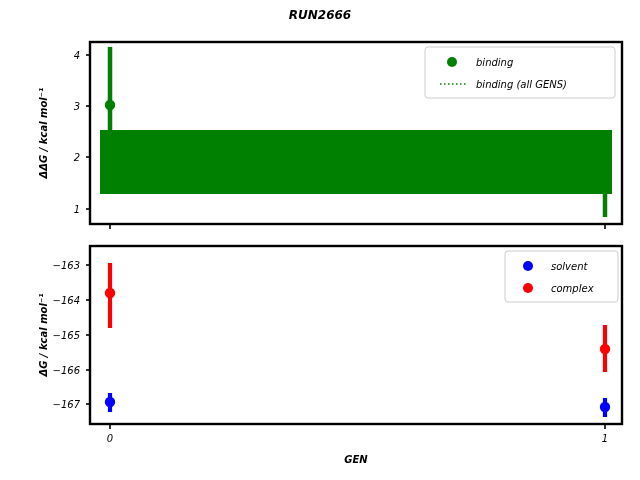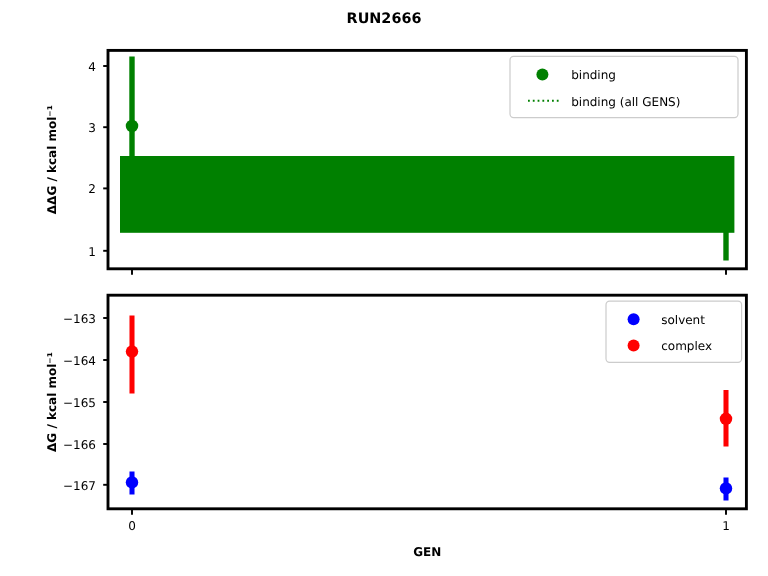--- a/index.html
+++ b/index.html
@@ -11,20 +11,21 @@
     width: 640px;
     height: 480px;
     font-family: "DejaVu Sans", sans-serif;
     overflow: hidden;
   }
   #figure {
     position: relative;
     width: 640px;
     height: 480px;
     background: #ffffff;
+    font-style: italic;
   }
   svg { display: block; }
   .fig-title {
     font-family: "DejaVu Sans", sans-serif;
     font-size: 12px;
     font-weight: bold;
     fill: #000000;
   }
   .tick-label {
     font-family: "DejaVu Sans", sans-serif;

